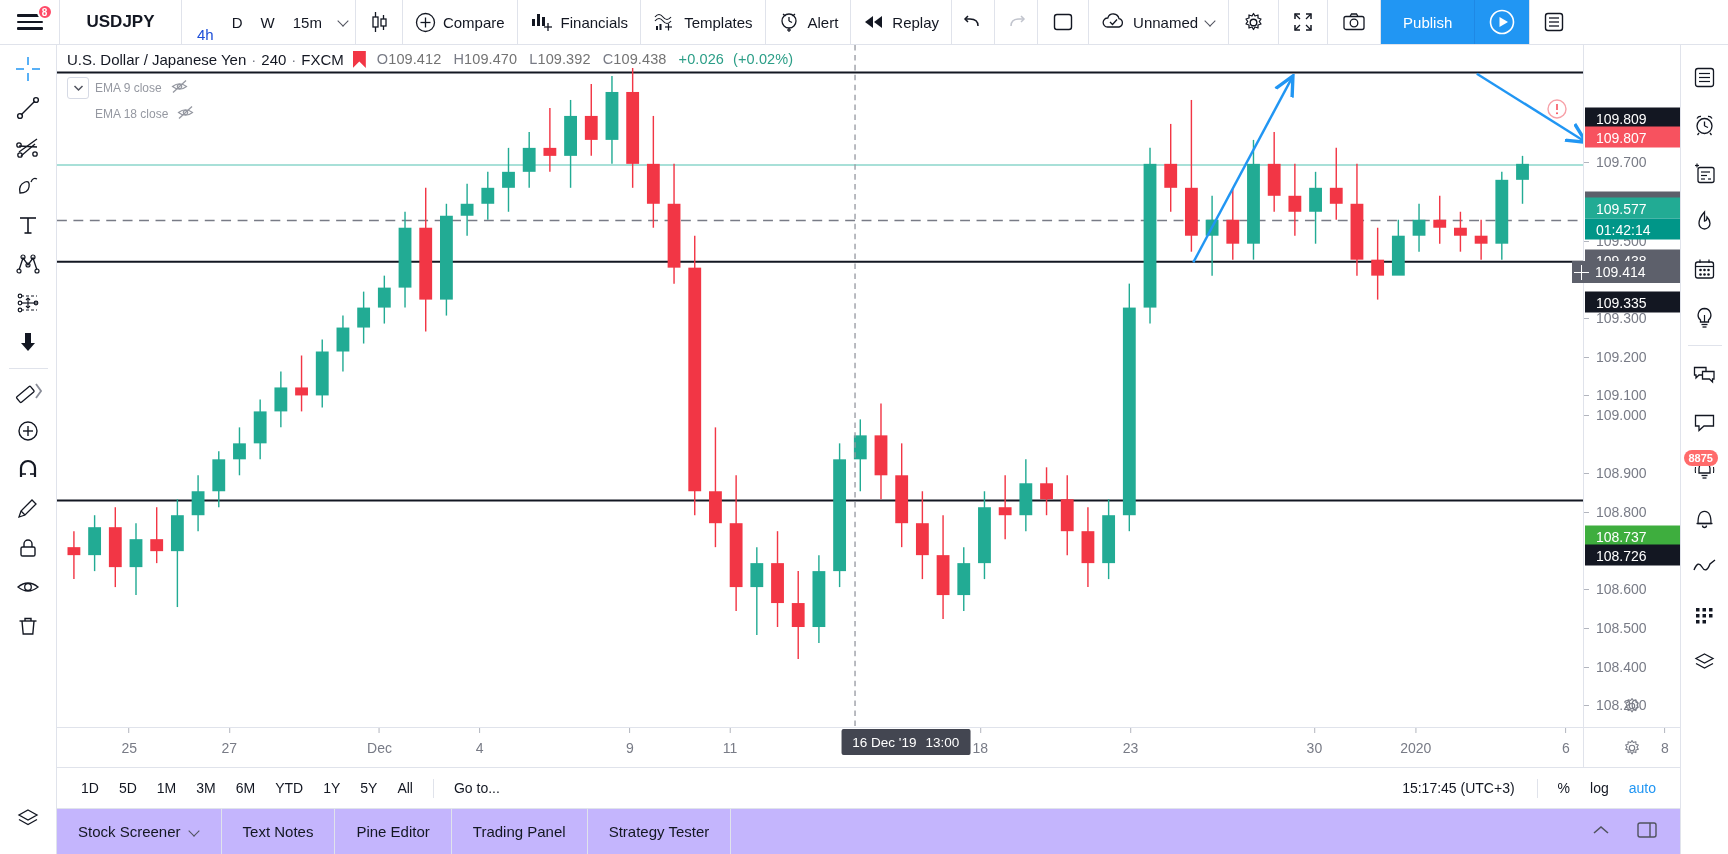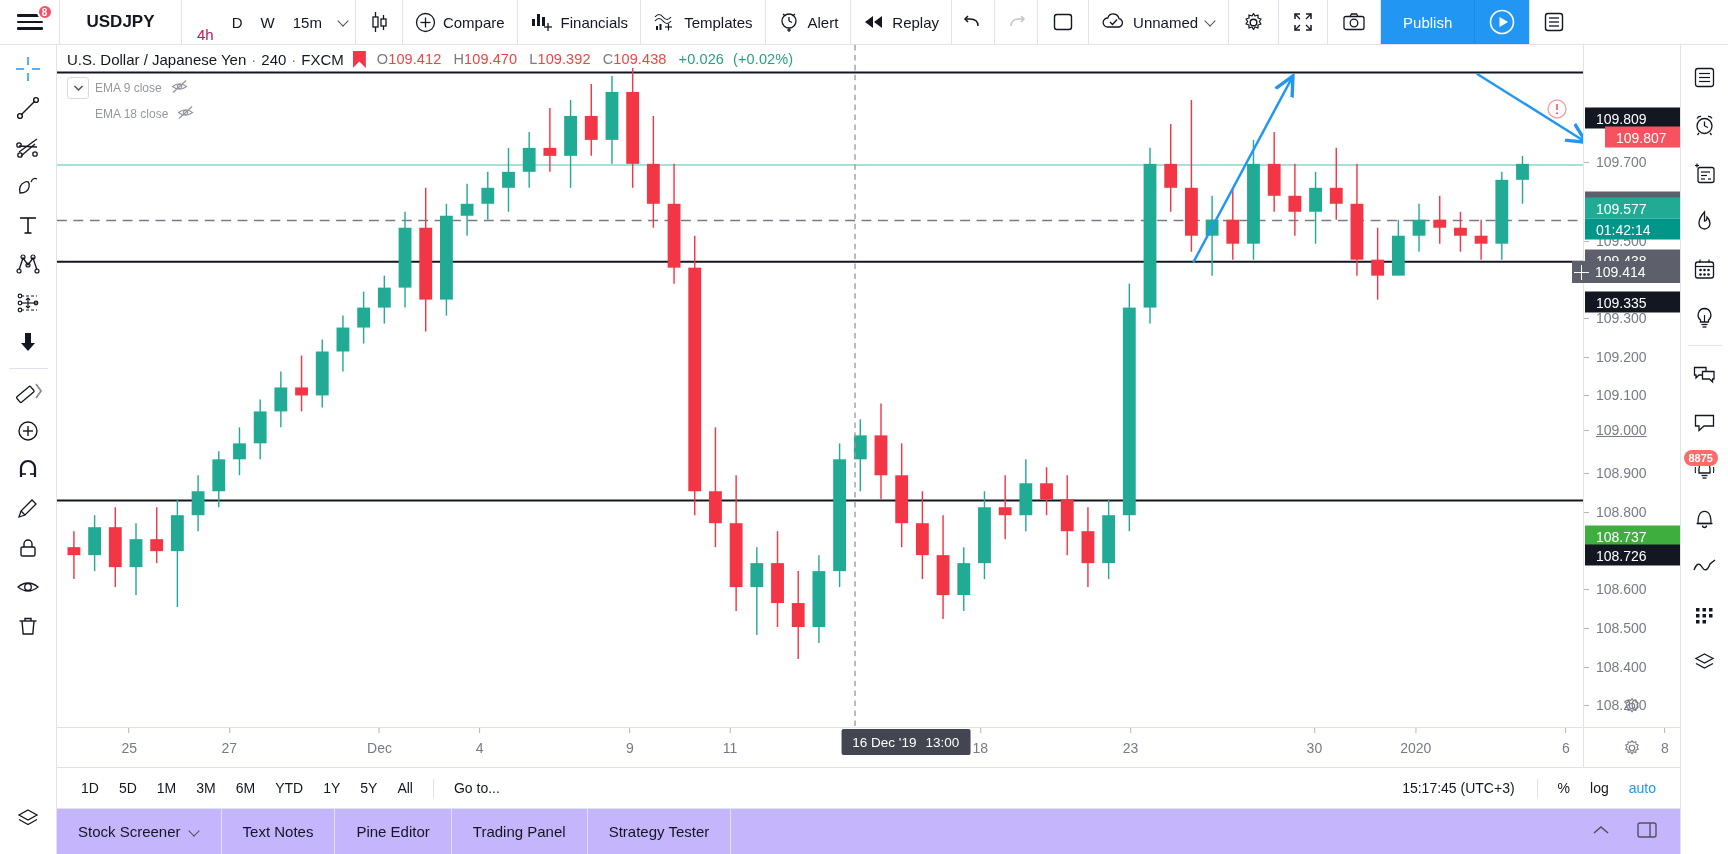--- a/index.html
+++ b/index.html
@@ -35,21 +35,21 @@
   .hmb-badge {
     position: absolute; top: -9px; right: -10px;
     background: #ff4a68; color: #fff;
     font-size: 10px; font-weight: bold;
     min-width: 16px; height: 16px; border-radius: 8px;
     display: flex; align-items: center; justify-content: center;
     padding: 0 3px; border: 2px solid #fff;
   }
   .symbol-cell { font-weight: bold; font-size: 17px; min-width: 122px; }
   .tf { padding: 0 9px; font-size: 15px; color: #131722; cursor: pointer; }
-  .tf.active { color: #be185d; margin-top: 24px; }
+  .tf.active { color: #1d4ed8; margin-top: 24px; }
   .chev { display: inline-block; width: 10px; height: 10px; margin-left: 8px; position: relative; }
   .chev::after {
     content: ''; position: absolute; left: 0; top: 0;
     width: 7px; height: 7px;
     border-right: 1.6px solid #50535e; border-bottom: 1.6px solid #50535e;
     transform: rotate(45deg);
   }
   .tb-label { margin-left: 7px; font-size: 15px; }
   .ic { display: inline-flex; align-items: center; justify-content: center; }
   .publish {
@@ -85,21 +85,21 @@
   .legend-line1 { display: flex; font-size: 15px; white-space: nowrap; }
   .sym-title { font-weight: normal; color: #131722; }
   .sym-dim { color: #787b86; }
   .flagmark {
     display: inline-block; width: 13px; height: 17px;
     background: #f23645; margin: 0 11px 0 9px; position: relative; vertical-align: middle;
     clip-path: polygon(0 0, 100% 0, 100% 100%, 50% 62%, 0 100%);
   }
   .ohlc { font-size: 14.5px; color: #787b86; letter-spacing: 0.1px; }
   .ohlc b { font-weight: normal; }
-  .ohlc .v { color: #ef4444; }
+  .ohlc .v { color: #737373; }
   .ohlc .up { color: #2b9e87; }
   .legend-ind {
     display: flex; align-items: center; margin-top: 9px;
     font-size: 12px; color: #9598a1; pointer-events: auto;
   }
   .legend-ind.second { margin-top: 6px; padding-left: 28px; }
   .ind-collapse {
     width: 22px; height: 22px; border: 1px solid #d6dae5; border-radius: 3px;
     display: flex; align-items: center; justify-content: center; margin-right: 6px;
     cursor: pointer; background: #fff;
@@ -119,21 +119,21 @@
   }
   .ps-tick::before {
     content: ''; position: absolute; left: 0; top: 7.5px; width: 5px; height: 1px; background: #b2b5be;
   }
   .ps-badge {
     position: absolute; left: 1px; right: 0; height: 21px;
     display: flex; align-items: center; padding-left: 11px;
     transform: translateY(-10.5px); font-size: 14px; color: #fff; white-space: nowrap;
   }
   .ps-badge.black { background: #131722; }
-  .ps-badge.red { background: #f7525f; margin-left: 20px; }
+  .ps-badge.red { background: #f7525f; }
   .ps-badge.green { background: #22ab94; }
   .ps-badge.darkgreen { background: #009688; }
   .ps-badge.limegreen { background: #3eae3e; }
   .ps-badge.gray { background: #5d606b; }
   .ps-cross {
     position: absolute; left: -12px; right: 0; height: 22px;
     background: #5d606b; color: #fff; display: flex; align-items: center;
     padding-left: 23px; transform: translateY(-11px); font-size: 14px;
   }
   .ps-cross .plus {
@@ -954,21 +954,21 @@
               <svg width="20" height="20" viewBox="0 0 23 23">
                 <circle cx="11.5" cy="11.5" r="3.1" fill="none" stroke="#787b86" stroke-width="1.3"></circle>
                 <path d="M11.5 2.8 L13 5.2 L16 4.3 L16 7.2 L18.8 8.1 L17.2 10.5 L18.8 13 L16 13.9 L16 16.8 L13 15.9 L11.5 18.3 L10 15.9 L7 16.8 L7 13.9 L4.2 13 L5.8 10.5 L4.2 8.1 L7 7.2 L7 4.3 L10 5.2 Z" fill="none" stroke="#787b86" stroke-width="1.2" stroke-linejoin="round"></path>
               </svg>
             </div>
           <div class="ps-tick" style="top: 117px;">109.700</div>
               <div class="ps-tick" style="top: 196px;">109.500</div>
               <div class="ps-tick" style="top: 273px;">109.300</div>
               <div class="ps-tick" style="top: 312px;">109.200</div>
               <div class="ps-tick" style="top: 350px;">109.100</div>
-              <div class="ps-tick" style="top: 385px; text-decoration: underline;">109.000</div>
+              <div class="ps-tick" style="top: 370px;">109.000</div>
               <div class="ps-tick" style="top: 428px;">108.900</div>
               <div class="ps-tick" style="top: 467px;">108.800</div>
               <div class="ps-tick" style="top: 544px;">108.600</div>
               <div class="ps-tick" style="top: 583px;">108.500</div>
               <div class="ps-tick" style="top: 622px;">108.400</div>
               <div class="ps-tick" style="top: 660px;">108.200</div>
               <div class="ps-badge black" style="top: 73px;">109.809</div>
               <div class="ps-badge red" style="top: 92px;">109.807</div>
               <div class="ps-badge gray" style="top: 157px;">109.600</div>
               <div class="ps-badge green" style="top: 163px;">109.577</div>

